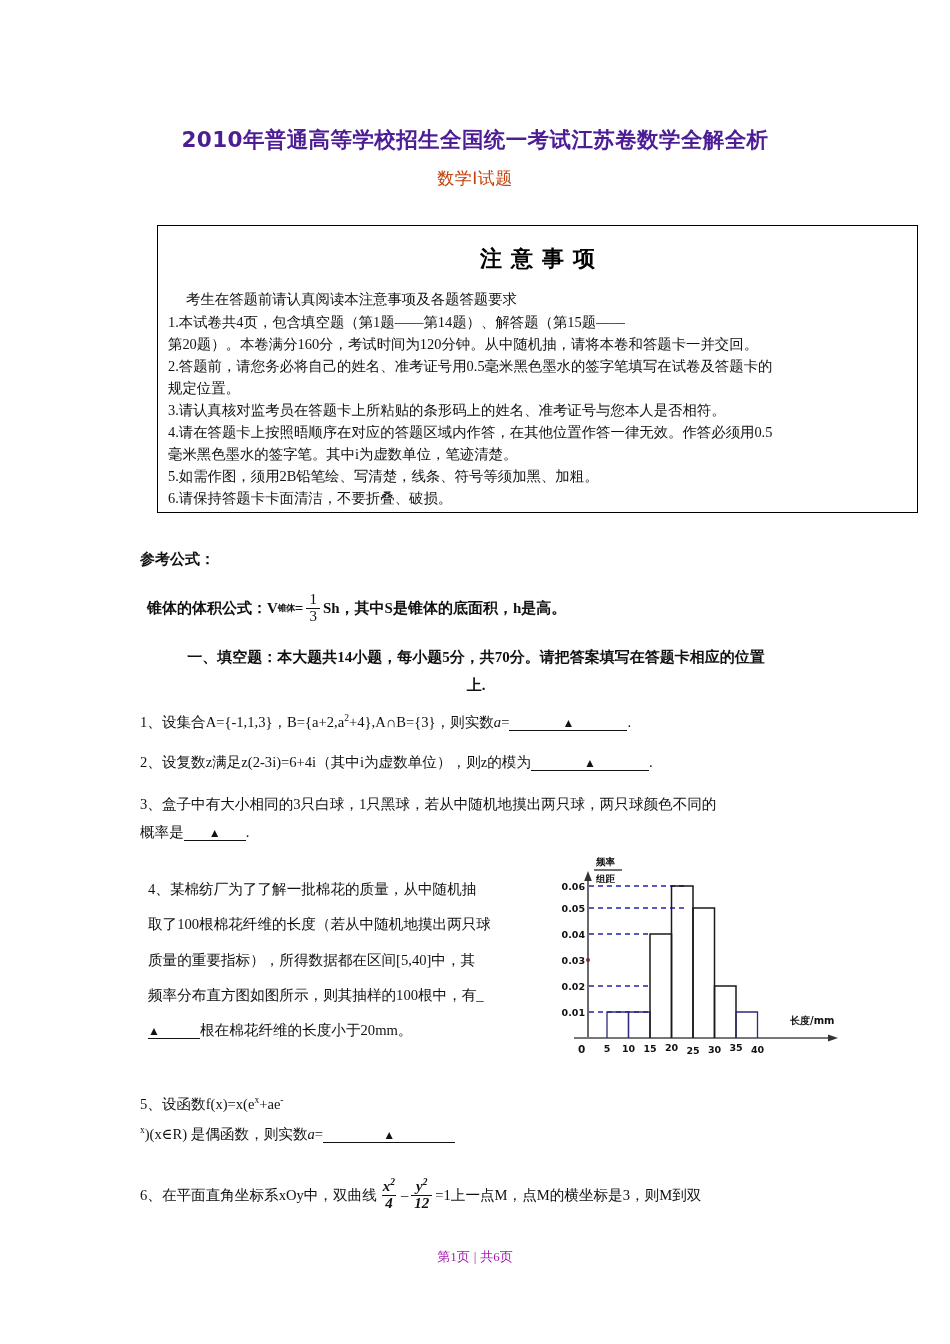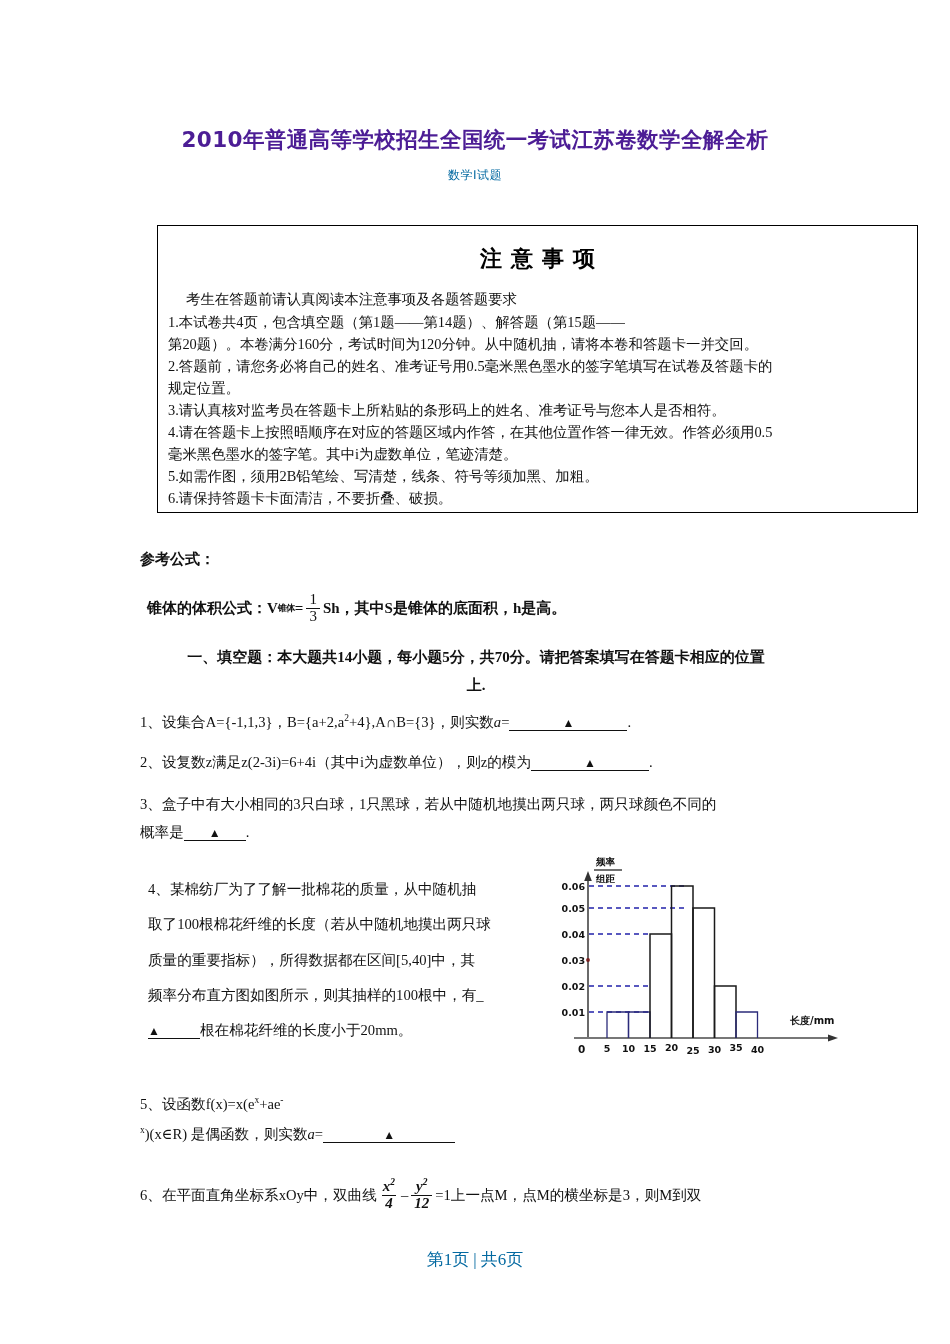--- a/index.html
+++ b/index.html
@@ -30,27 +30,27 @@
     font-weight: bold;
     font-family: "DejaVu Sans", "Liberation Sans", sans-serif;
     letter-spacing: 0.4px;
     margin: 0;
     padding-top: 127px;
     line-height: 1.2;
     color: #4c1d95;
   }
   .doc-subtitle {
     text-align: center;
-    font-size: 12px;
+    font-size: 17px;
     font-weight: normal;
     margin: 0;
     padding-top: 14px;
     letter-spacing: 0.5px;
     font-family: "Liberation Serif", serif;
-    color: #0369a1;
+    color: #c2410c;
   }
 
   
   .notice-box {
     position: absolute;
     left: 157px;
     top: 225px;
     width: 761px;
     height: 288px;
     border: 1.3px solid #000;
@@ -194,22 +194,22 @@
   }
   .chart-svg { display: block; }
 
   
   .footer {
     position: absolute;
     left: 0;
     top: 1248px;
     width: 950px;
     text-align: center;
-    font-size: 17px;
-    color: #0369a1;
+    font-size: 13px;
+    color: #a21caf;
   }
   .footer .sep { padding: 0 4px; }
 </style>
 </head>
 <body>
 
 <div class="page">
 
   <h1 class="doc-title">2010年普通高等学校招生全国统一考试江苏卷数学全解全析</h1>
   <div class="doc-subtitle">数学Ⅰ试题</div>

